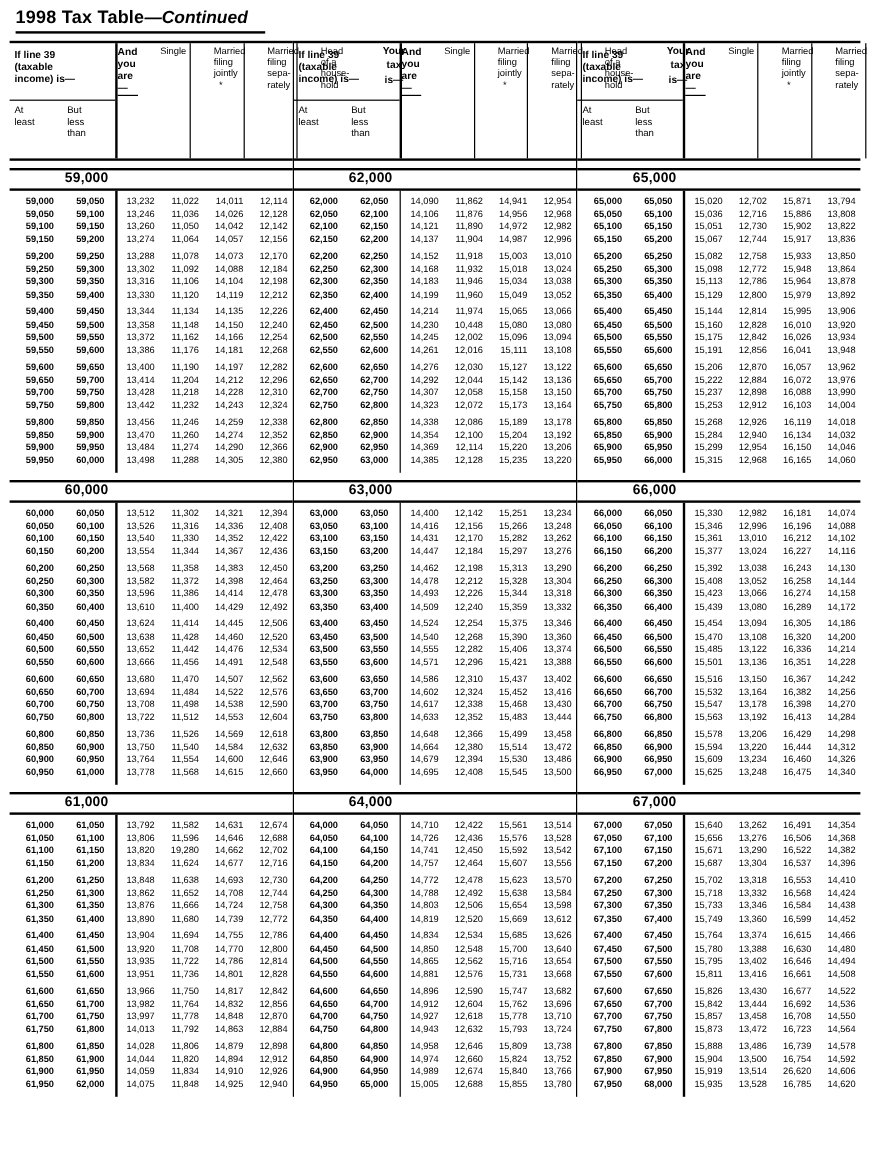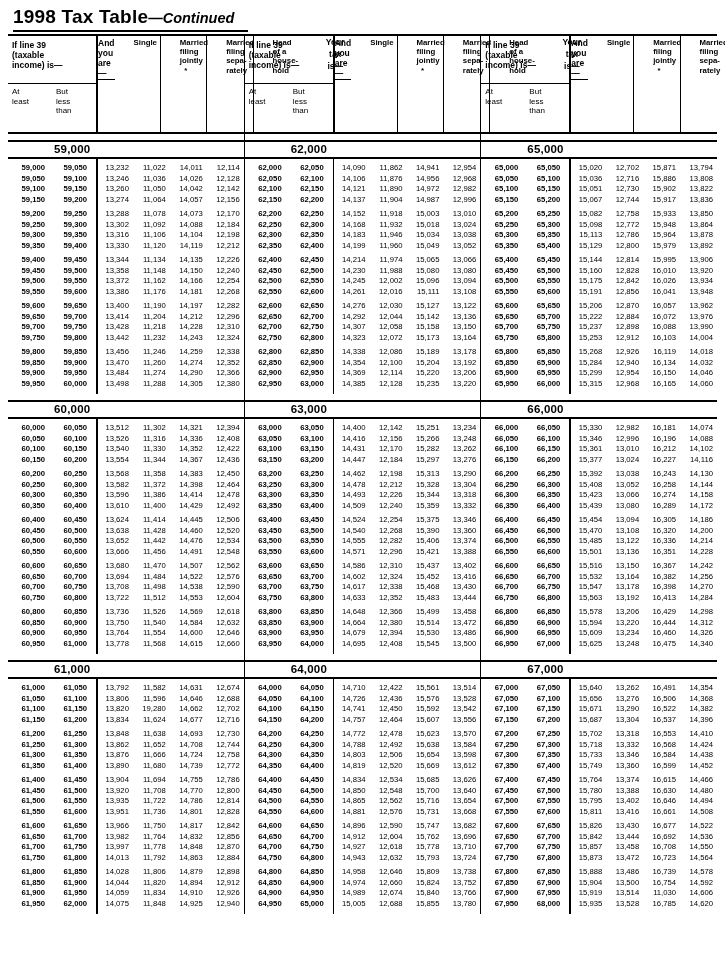--- a/index.html
+++ b/index.html
@@ -3,40 +3,40 @@
 <meta charset="utf-8">
 <style>
   html,body { margin:0; padding:0; background:#fff; }
   .page {
     position:relative; width:725px; height:967px; background:#fff;
     font-family:"Liberation Sans","DejaVu Sans",sans-serif; color:#000;
     overflow:hidden;
   }
   .title { position:absolute; left:13px; top:6px; display:inline-block;
            border-bottom:2px solid #000; padding:0 14px 2px 0; }
-  .t-main { font-size:19px; font-weight:800; letter-spacing:.2px; }
+  .t-main { font-size:15px; font-weight:800; letter-spacing:.2px; }
   .t-cont { font-style:italic; font-weight:600; font-size:14.5px; }
 
   .table-wrap { position:absolute; left:8px; top:34px; width:709px; }
   .groups { display:flex; align-items:flex-start; }
   .col-group { flex:1 1 0; min-width:0; }
   .col-group + .col-group { border-left:1px solid #000; }
 
   .g-header { display:flex; border-top:2.5px solid #000; border-bottom:2.5px solid #000; height:96px; }
   .g-h-left { width:88px; display:flex; flex-direction:column; }
   .income-label { height:43px; border-bottom:1px solid #000; font-weight:800;
                   font-size:8.5px; line-height:1.2; padding:4px 0 0 4px; white-space:pre-wrap; }
   .minmax { flex:1; display:flex; }
   .minmax-cell { width:50%; font-size:8px; line-height:1.2; padding:3px 0 0 4px; white-space:pre-wrap; }
   .g-h-right { flex:1; min-width:0; border-left:2px solid #000; display:flex; flex-direction:row; }
   .and-you-are { height:43px; border-bottom:1px solid #000; font-weight:800; font-size:8.5px;
                  display:flex; align-items:center; justify-content:center; }
   .statuses { flex:1; display:flex; }
   .status { flex:1 1 0; min-width:0; border-left:1px solid #000; font-size:7.8px;
-            line-height:1.18; padding:2px 0 0 19px; white-space:pre-wrap;font-weight:bold; }
+            line-height:1.18; padding:2px 0 0 19px; white-space:pre-wrap; }
   .status:first-child { border-left:none; }
   .your-tax { height:13px; line-height:12px; font-weight:800; font-size:8.5px; text-align:center;padding-left:27px; }
 
   .band { margin-top:6px; border-top:2px solid #000; border-bottom:2px solid #000;
           height:15px; line-height:14px; font-weight:800; font-size:11.5px;
           padding-left:46px; letter-spacing:.2px; }
   .rows { position:relative; padding:4px 0 5px; }
   .rows::before { content:""; position:absolute; left:88px; top:0; bottom:0; width:1.5px; background:#000; }
   .row { display:grid; grid-template-columns:44px 44px 1fr 1fr 1fr 1fr; height:10.5px; line-height:10.6px; }
   .row.grp { margin-top:4px; }
@@ -689,21 +689,21 @@
                 <span class="cell c1">62,450</span>
                 <span class="cell c2">14,214</span>
                 <span class="cell c3">11,974</span>
                 <span class="cell c4">15,065</span>
                 <span class="cell c5">13,066</span>
               </div>
               <div class="row">
                 <span class="cell c0">62,450</span>
                 <span class="cell c1">62,500</span>
                 <span class="cell c2">14,230</span>
-                <span class="cell c3">11,988</span>
+                <span class="cell c3">10,448</span>
                 <span class="cell c4">15,080</span>
                 <span class="cell c5">13,080</span>
               </div>
               <div class="row">
                 <span class="cell c0">62,500</span>
                 <span class="cell c1">62,550</span>
                 <span class="cell c2">14,245</span>
                 <span class="cell c3">12,002</span>
                 <span class="cell c4">15,096</span>
                 <span class="cell c5">13,094</span>
@@ -1615,21 +1615,21 @@
                 <span class="cell c2">15,904</span>
                 <span class="cell c3">13,500</span>
                 <span class="cell c4">16,754</span>
                 <span class="cell c5">14,592</span>
               </div>
               <div class="row">
                 <span class="cell c0">67,900</span>
                 <span class="cell c1">67,950</span>
                 <span class="cell c2">15,919</span>
                 <span class="cell c3">13,514</span>
-                <span class="cell c4">11,030</span>
+                <span class="cell c4">26,620</span>
                 <span class="cell c5">14,606</span>
               </div>
               <div class="row">
                 <span class="cell c0">67,950</span>
                 <span class="cell c1">68,000</span>
                 <span class="cell c2">15,935</span>
                 <span class="cell c3">13,528</span>
                 <span class="cell c4">16,785</span>
                 <span class="cell c5">14,620</span>
               </div>

